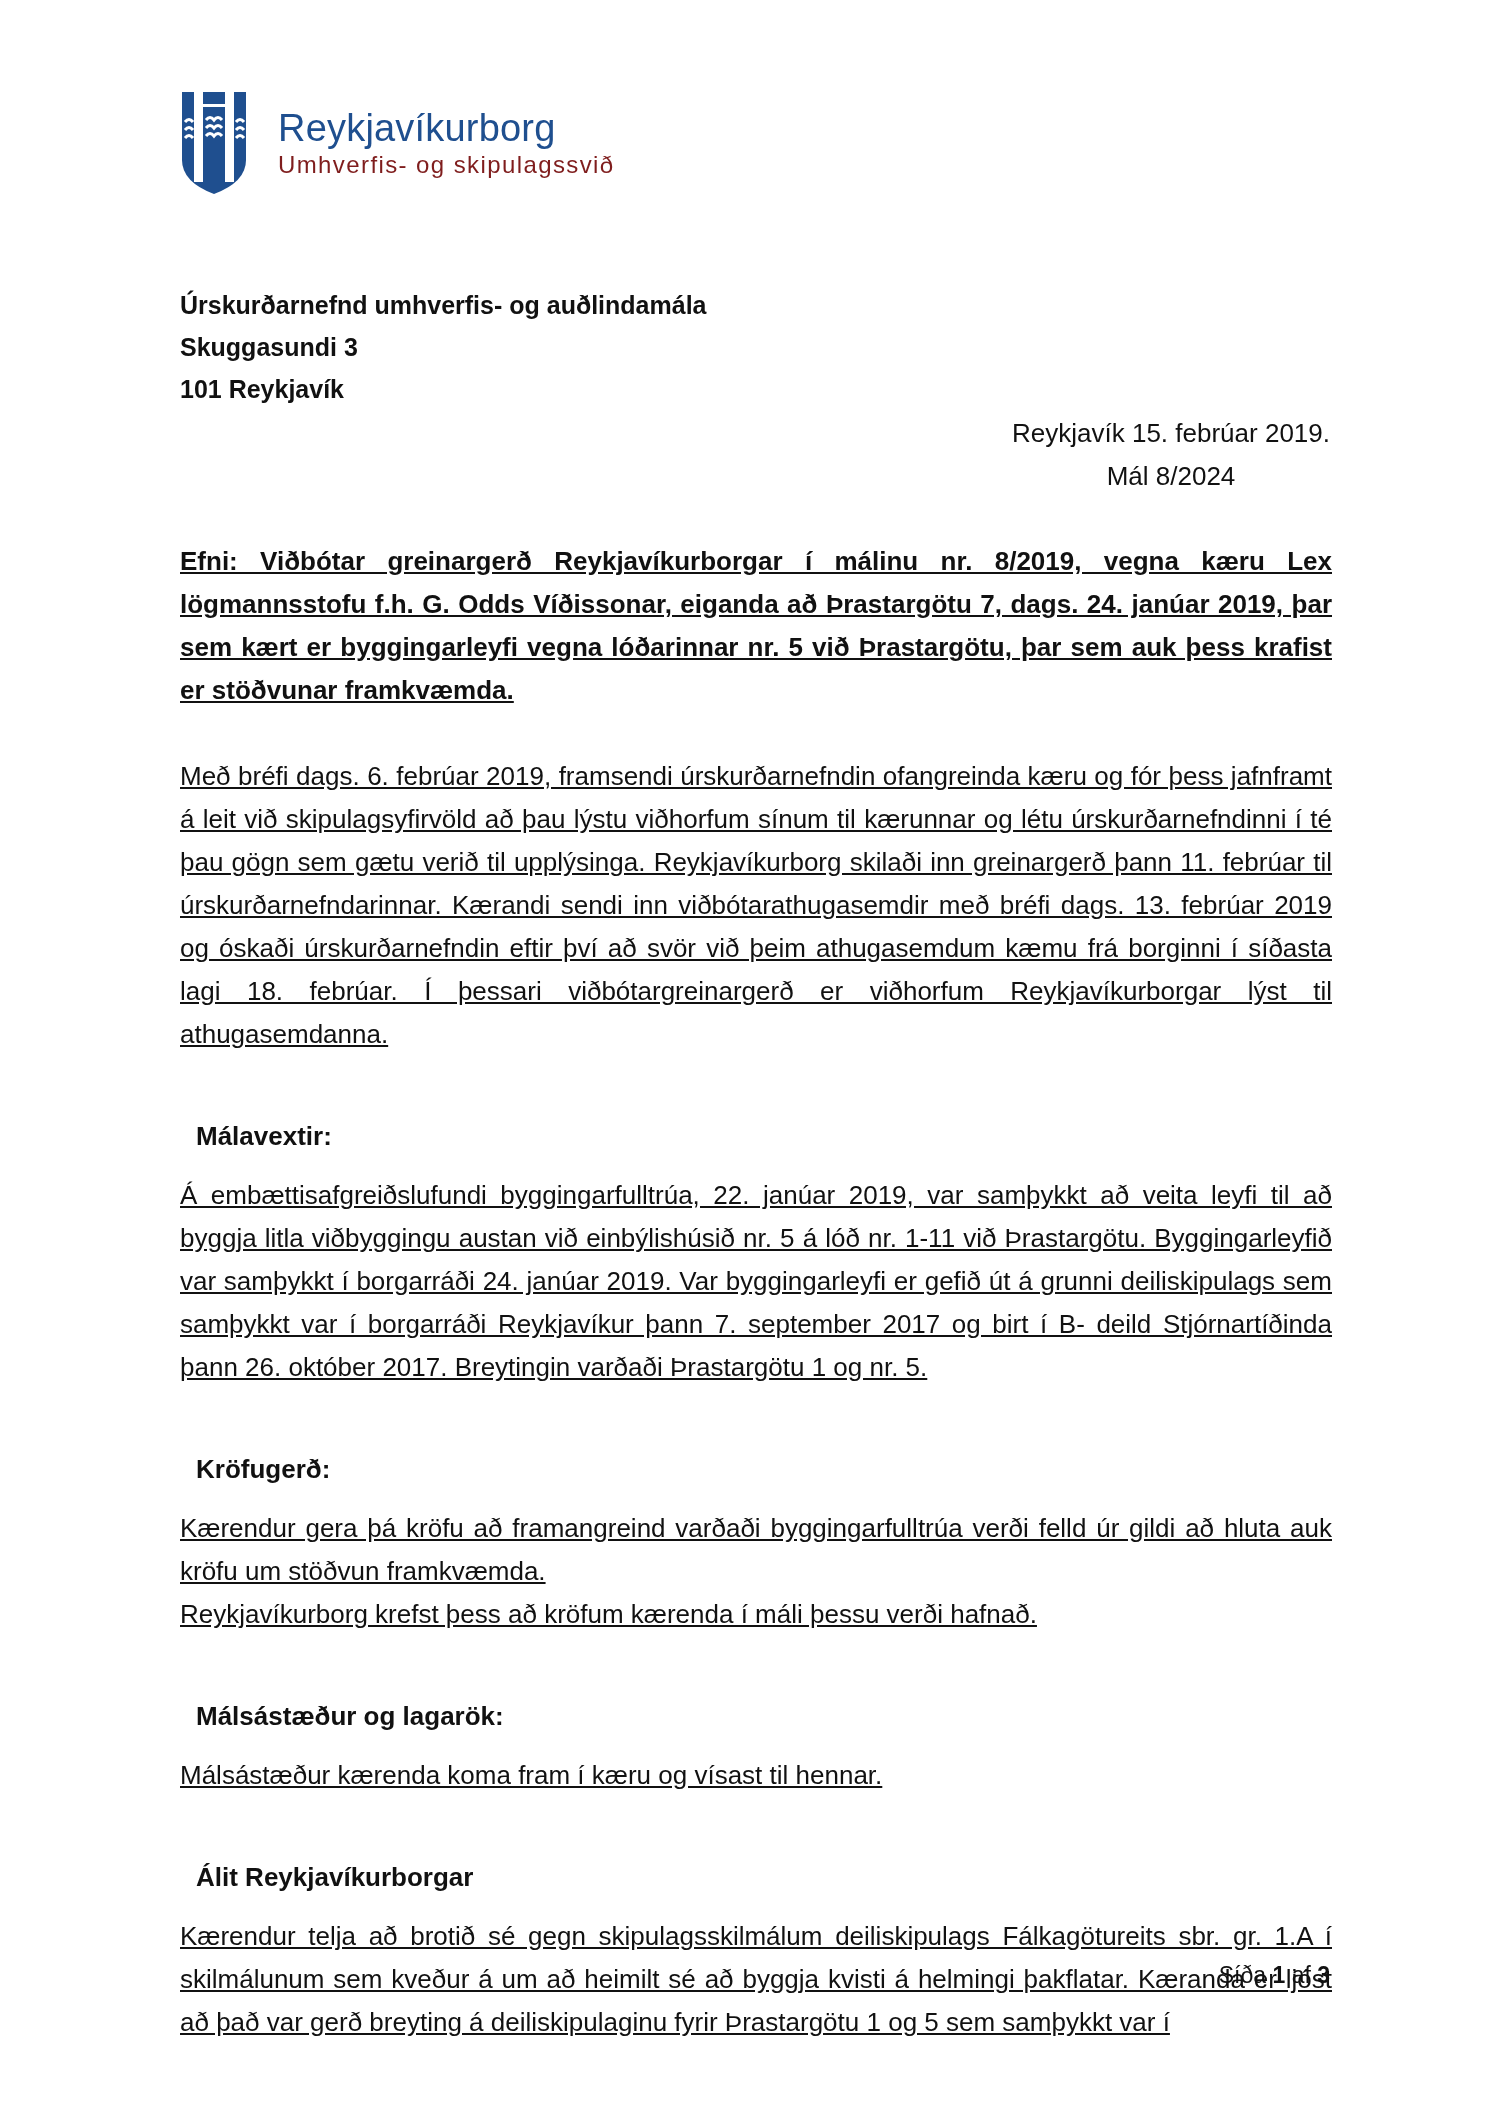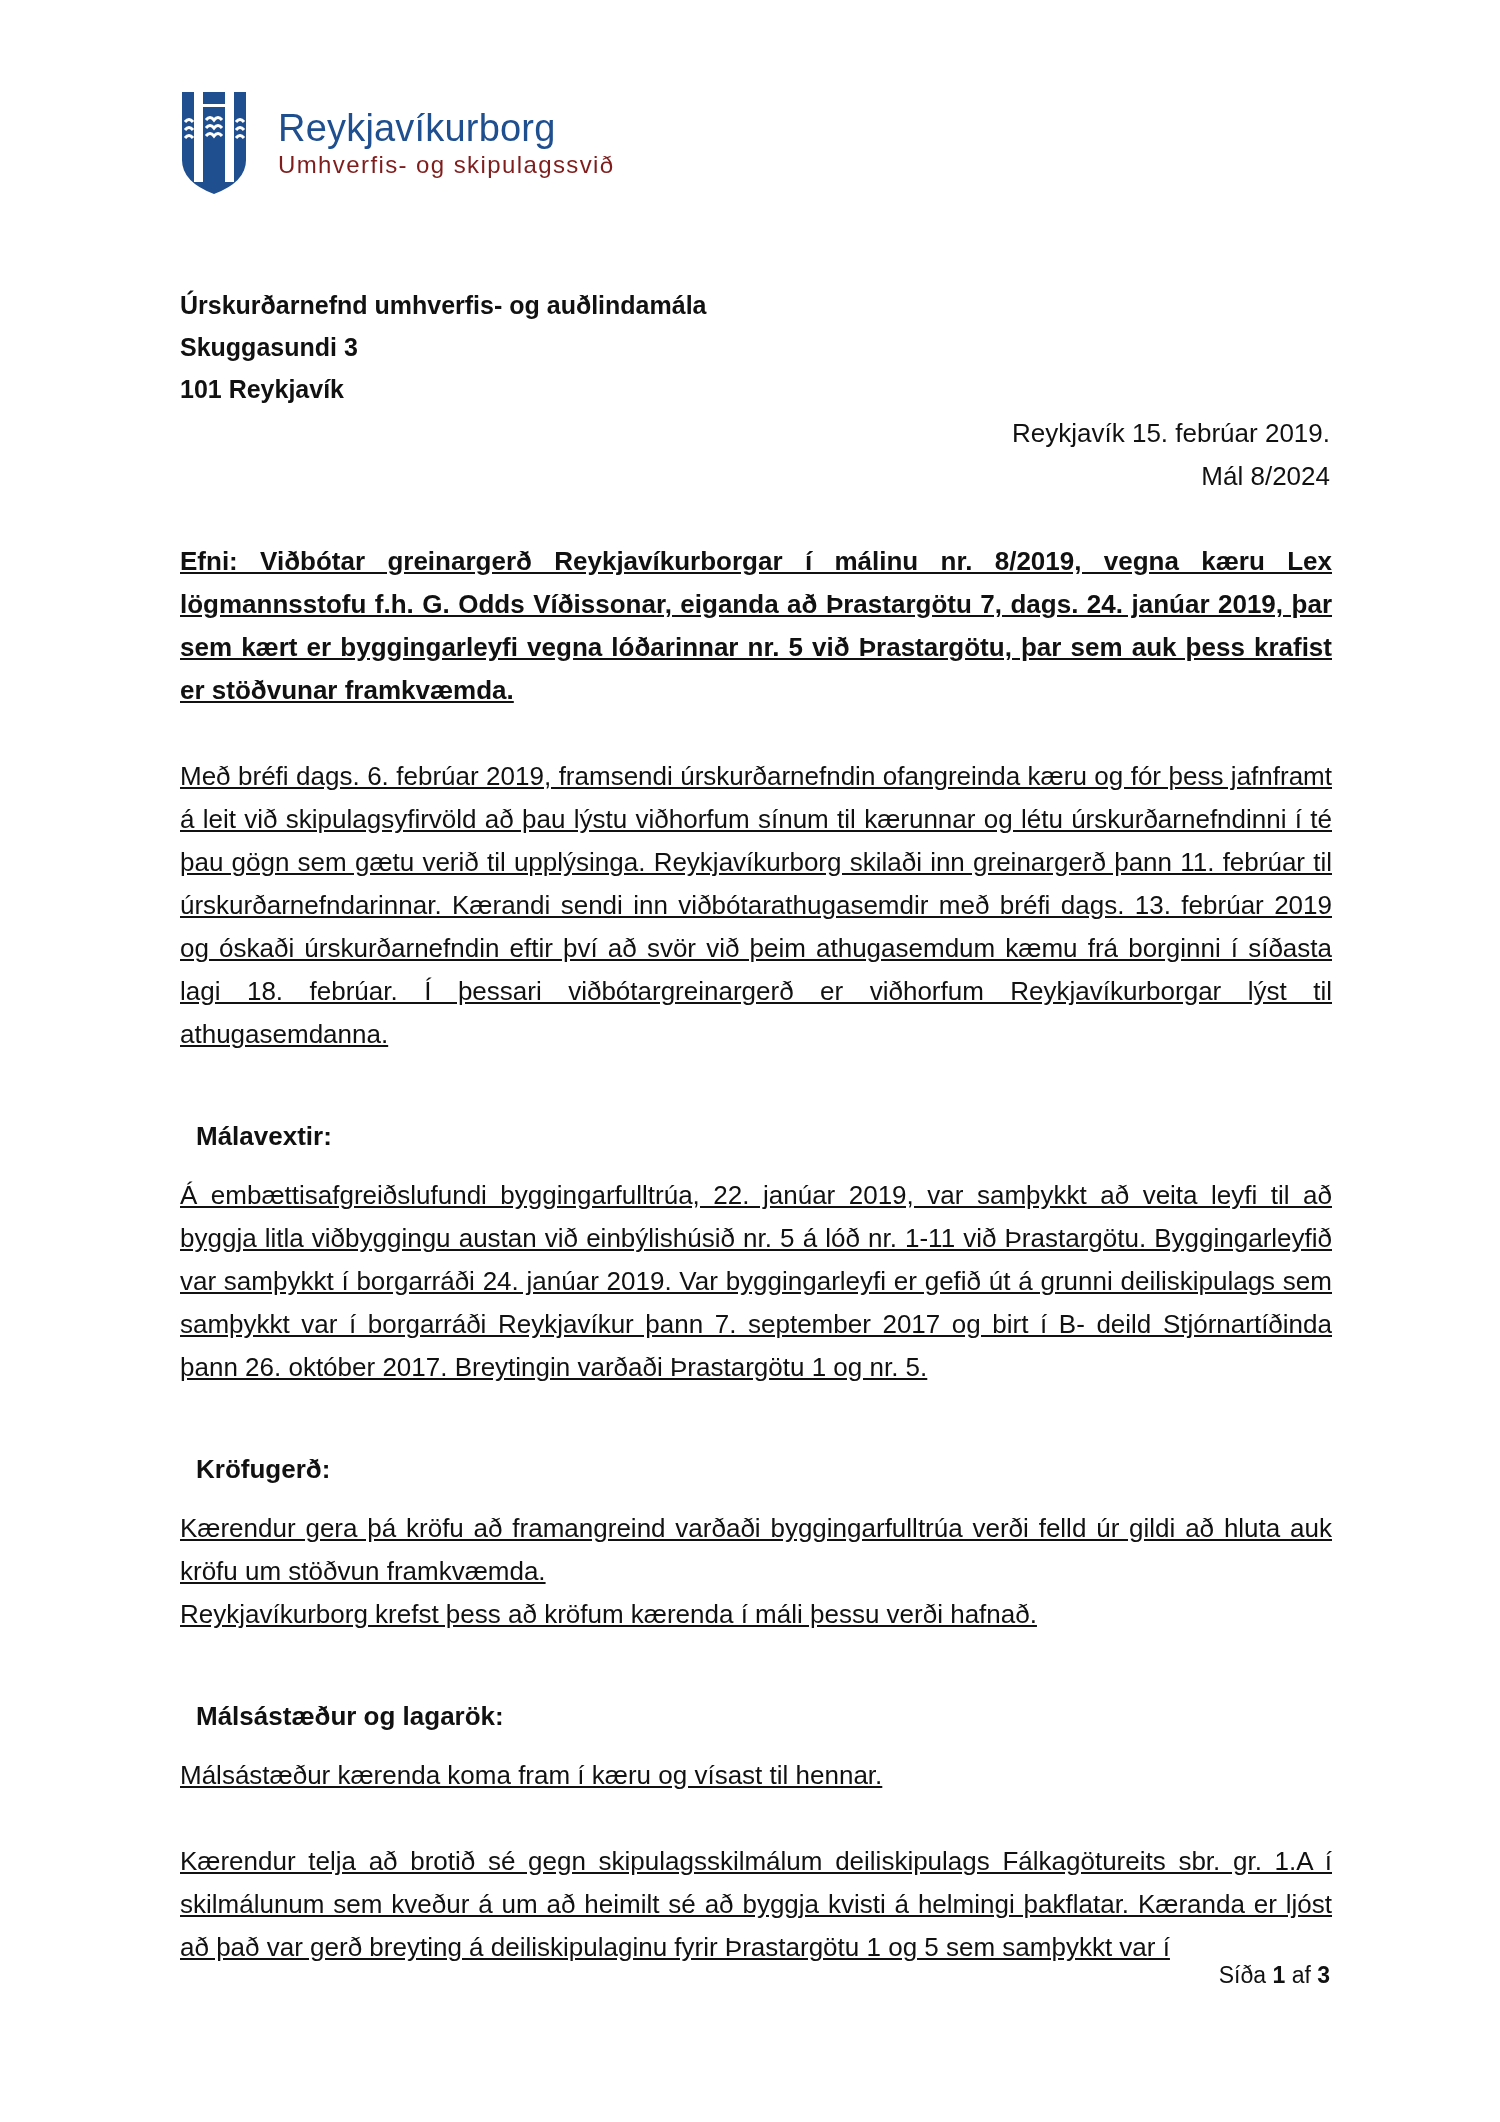--- a/index.html
+++ b/index.html
@@ -8,21 +8,21 @@
       font-family: "Liberation Sans", sans-serif; color: #111;
     }
     .page { position: absolute; left: 0; top: 0; width: 1500px; height: 1963px; }
     .letterhead { position: absolute; left: 180px; top: 90px; display: flex; align-items: center; }
     .crest { width: 68px; height: 106px; }
     .org { margin-left: 30px; }
     .org-name { font-size: 38px; color: #1f4f8f; line-height: 44px; letter-spacing: 0.2px; }
     .org-dept { font-size: 24px; color: #7f1d1d; line-height: 30px; letter-spacing: 1.4px; }
 
     .addr { position: absolute; left: 180px; top: 284px; font-weight: bold; font-size: 25px; line-height: 42px; }
-    .dateblock { position: absolute; right: 170px; top: 412px; text-align: right; font-size: 26px; line-height: 43px; }
+    .dateblock { position: absolute; right: 170px; top: 412px; text-align: center; font-size: 26px; line-height: 43px; }
 
     .content { position: absolute; left: 180px; top: 540px; width: 1152px; font-size: 26px; line-height: 43px; }
     .subject { font-weight: bold; }
     .para { text-align: justify; margin: 0; text-decoration: underline; }
     .gap { height: 43px; }
     .h { font-weight: bold; margin: 16px; }
     p { margin: 0; }
 
     .footer { position: absolute; right: 170px; top: 1962px; font-size: 23px; }
     .footer b { font-weight: bold; }
@@ -79,20 +79,21 @@
 
     <p class="h">Kröfugerð:</p>
     <p class="para">Kærendur gera þá kröfu að framangreind varðaði byggingarfulltrúa verði felld úr gildi að hluta auk kröfu um stöðvun framkvæmda.</p>
     <p class="para">Reykjavíkurborg krefst þess að kröfum kærenda í máli þessu verði hafnað.</p>
     <div class="gap"></div>
 
     <p class="h">Málsástæður og lagarök:</p>
     <p class="para">Málsástæður kærenda koma fram í kæru og vísast til hennar.</p>
     <div class="gap"></div>
 
+    <p class="h">Álit Reykjavíkurborgar</p>
     <p class="para">Kærendur telja að brotið sé gegn skipulagsskilmálum deiliskipulags Fálkagötureits sbr. gr. 1.A í skilmálunum sem kveður á um að heimilt sé að byggja kvisti á helmingi þakflatar. Kæranda er ljóst að það var gerð breyting á deiliskipulaginu fyrir Þrastargötu 1 og 5 sem samþykkt var í</p>
   </div>
 
   <div class="footer">
     <span>Síða</span>
     <b>1</b>
     <span>af</span>
     <b>3</b>
   </div>
 </div>

